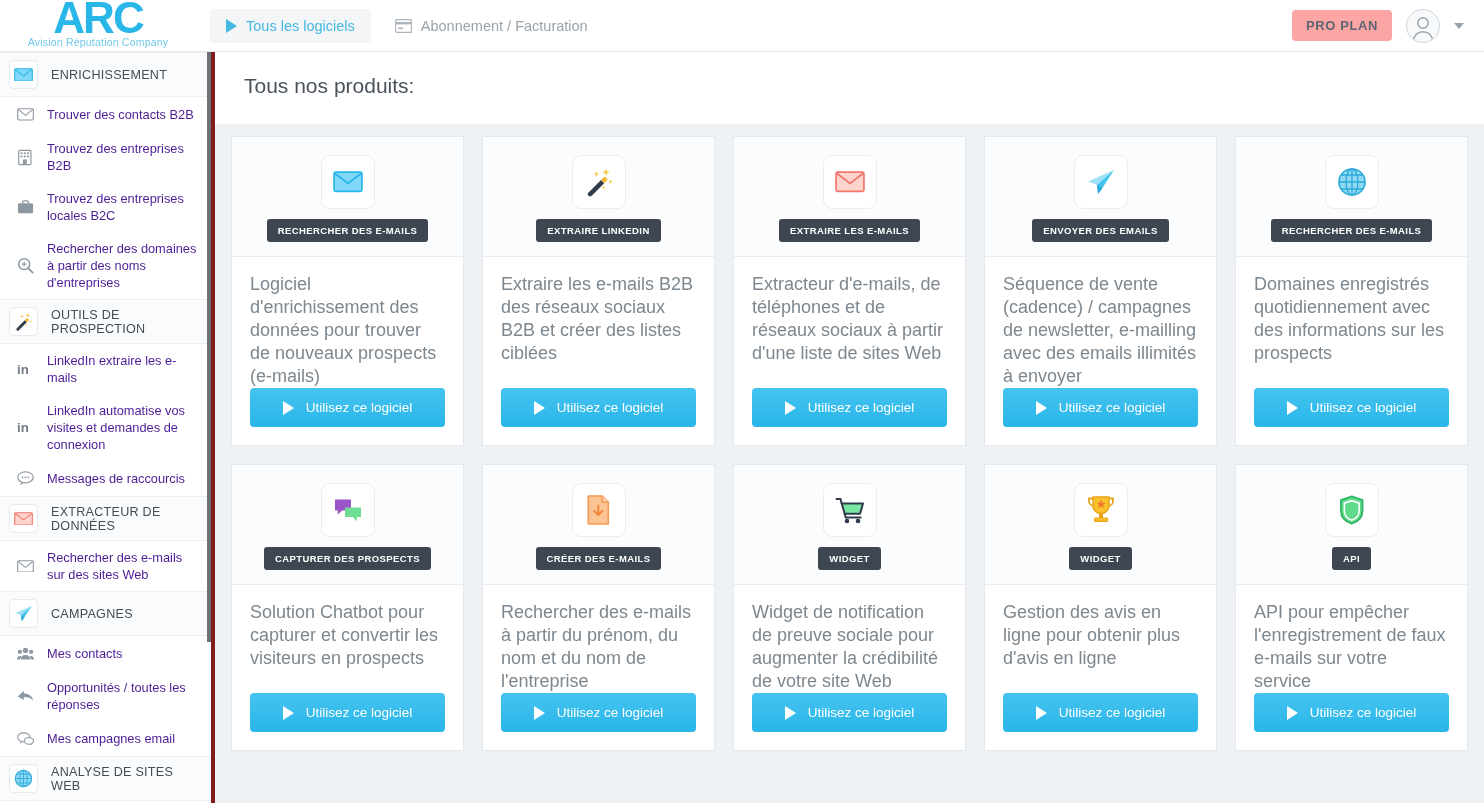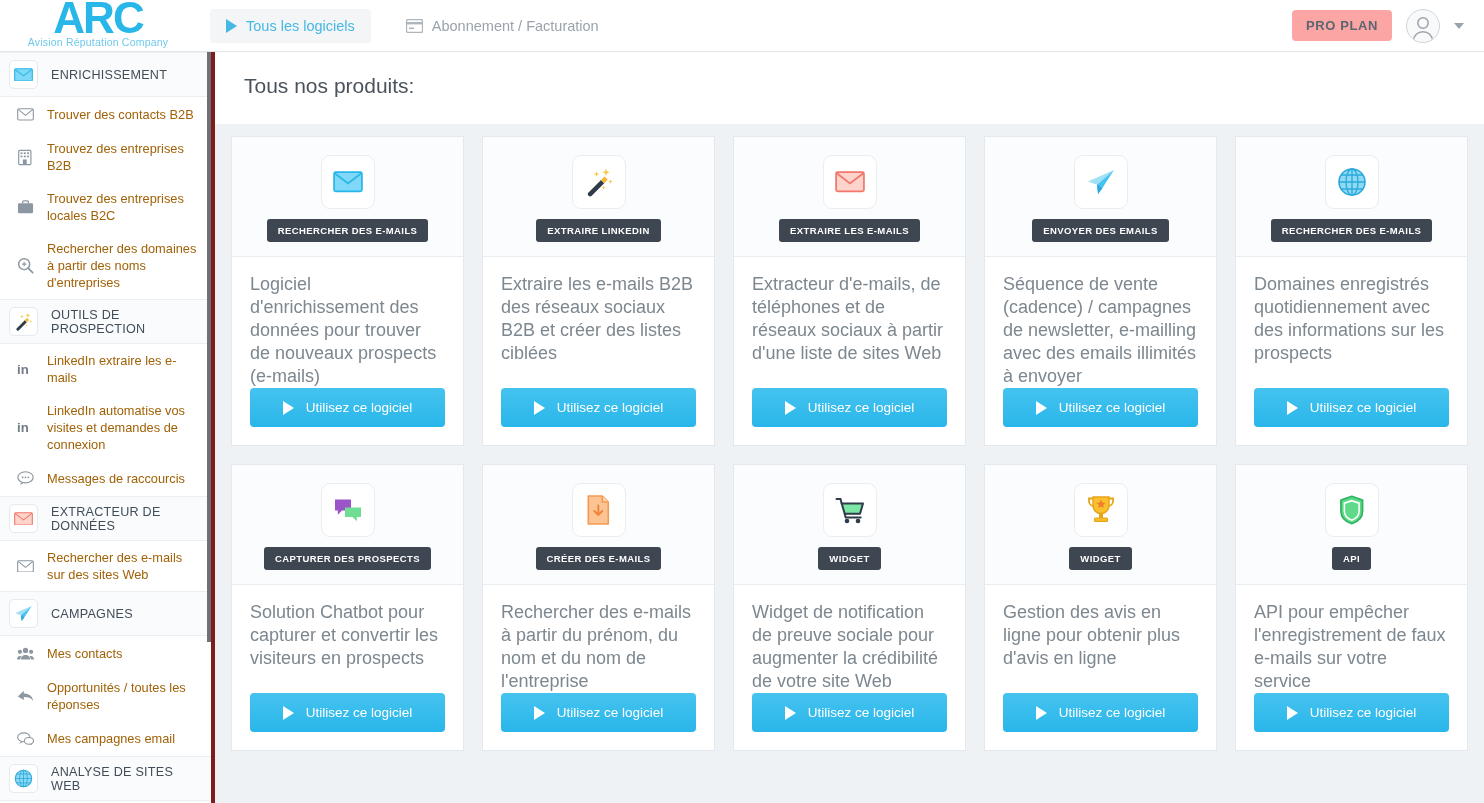--- a/index.html
+++ b/index.html
@@ -23,21 +23,21 @@
   }
   .logo-arc {
     font-size: 44px; font-weight: bold; color: #29b6e8;
     letter-spacing: -2px; line-height: 40px; font-family: "Liberation Sans", sans-serif;
     margin-top: -2px;
   }
   .logo-sub {
     position: absolute; bottom: 4px; left: 0; width: 196px; text-align: center;
     font-size: 10.5px; color: #6fc9ea; letter-spacing: .2px;
   }
-  .topnav { display: flex; align-items: center; margin-left: 14px; gap: 19px; }
+  .topnav { display: flex; align-items: center; margin-left: 14px; gap: 8px; }
   .topnav-item {
     display: flex; align-items: center; gap: 9px;
     padding: 9px 16px; border-radius: 4px;
     font-size: 14.5px; color: #9aa3ab; cursor: pointer;
   }
   .topnav-item.active { background: #f3f5f7; color: #46b8e4; }
   .topnav-item .ic { display: flex; align-items: center; }
   .topbar-right {
     margin-left: auto; display: flex; align-items: center; gap: 14px;
     padding-right: 20px;
@@ -80,21 +80,21 @@
     font-size: 12.6px; color: #414d58; letter-spacing: .25px; font-weight: 500;
   }
   .sb-item {
     display: flex; align-items: center; gap: 11px;
     min-height: 35px; padding: 8px 12px 8px 14px; cursor: pointer;
   }
   .sb-item .sb-ic {
     width: 22px; flex: 0 0 22px; display: flex; align-items: center; justify-content: center;
     color: #8d97a1;
   }
-  .sb-item-label { font-size: 12.8px; color: #a16207; line-height: 17px; }
+  .sb-item-label { font-size: 12.8px; color: #4c1d95; line-height: 17px; }
   .sb-scrollbar {
     position: absolute; top: 0px; left: 207px; width: 7px; height: 590px;
     background: #6e7276; border-radius: 0;
   }
 
   
   .main {
     position: absolute; top: 52px; left: 215px; width: 1269px; height: 751px;
     background: #ffffff; overflow: hidden;
   }

